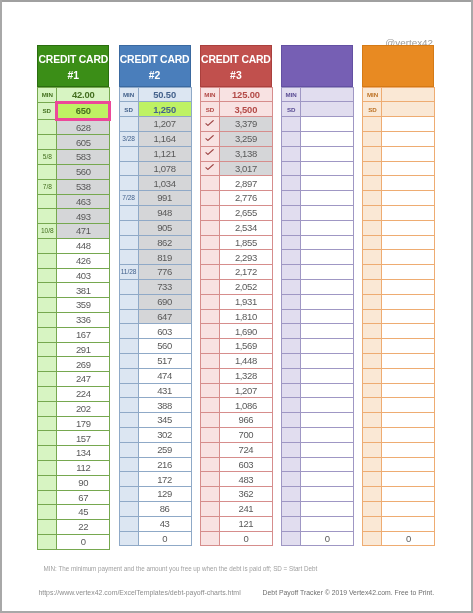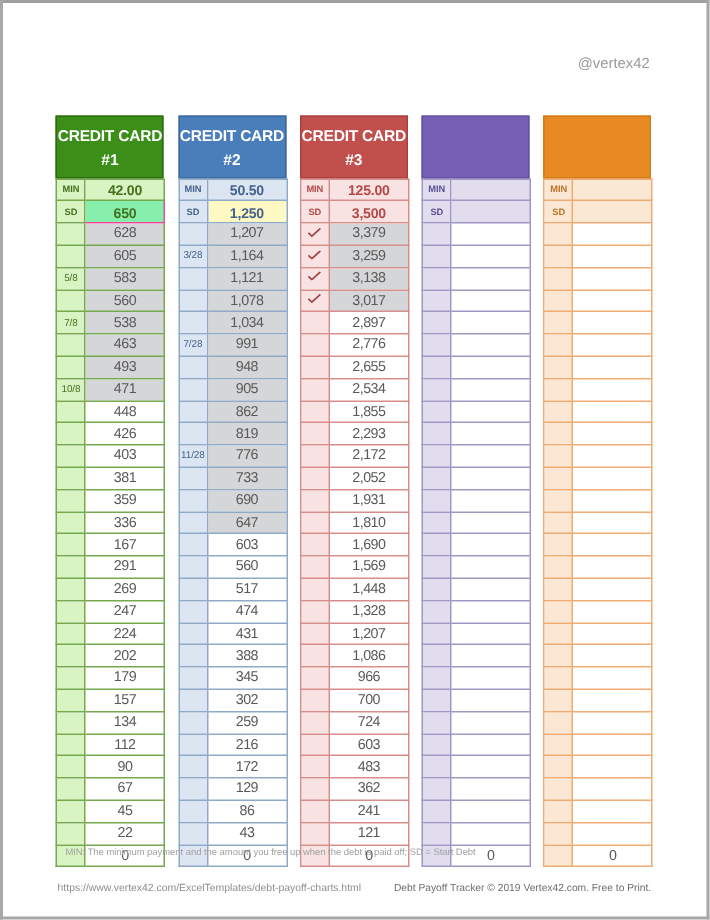--- a/index.html
+++ b/index.html
@@ -4,21 +4,21 @@
 <style>
   html,body{margin:0;padding:0;}
   body{width:473px;height:613px;background:#ffffff;font-family:"Liberation Sans",sans-serif;overflow:hidden;-webkit-font-smoothing:antialiased;}
   #sheet{position:absolute;left:3px;top:3px;width:467px;height:605px;background:#fff;box-sizing:border-box;opacity:0.999;}
   #edge-top{position:absolute;left:0;top:0;width:473px;height:2px;background:#a0a0a0;}
   #edge-left{position:absolute;left:0;top:0;width:2px;height:613px;background:#a8a8a8;}
   #edge-right{position:absolute;left:471px;top:0;width:2px;height:613px;background:#a8a8a8;}
   #edge-bottom{position:absolute;left:0;top:611px;width:473px;height:2px;background:#a8a8a8;}
   #title{position:absolute;left:36.5px;top:24.5px;font-size:13.9px;font-weight:bold;color:#2e5c8a;letter-spacing:-0.05px;}
   #brand{position:absolute;left:382.2px;top:33.6px;font-size:9.9px;color:#9a9a9a;}
-  #grid{position:absolute;left:34.3px;top:74px;width:400px;height:505px;}
+  #grid{position:absolute;left:34.3px;top:42px;width:400px;height:505px;}
   .col{position:absolute;top:0;width:72px;}
   .chead{height:41.7px;color:#fff;font-weight:bold;font-size:10.4px;text-align:center;box-sizing:border-box;letter-spacing:-0.18px;white-space:nowrap;position:relative;}
   .chead .l1{position:absolute;left:0;right:0;top:8.3px;}
   .chead .l2{position:absolute;left:0;right:0;top:23.8px;letter-spacing:0;}
   .ctable{border-collapse:collapse;width:72px;table-layout:fixed;position:absolute;top:41.7px;left:0;box-sizing:border-box;}
   .ctable td{height:14.8px;box-sizing:border-box;padding:0;font-size:9.5px;text-align:center;overflow:hidden;white-space:nowrap;line-height:13.6px;letter-spacing:-0.35px;}
   td.tagcell{width:19px;font-size:6.6px;box-sizing:border-box;letter-spacing:-0.05px;}
   td.valcell{width:53px;color:#595959;box-sizing:border-box;}
   td.mv{font-weight:bold;font-size:9.4px;letter-spacing:-0.15px;}
   td.minlbl{font-size:6.2px;font-weight:bold;letter-spacing:-0.05px;}
@@ -41,21 +41,21 @@
           <div class="l2">#1</div>
         </div>
         <table class="ctable">
           <tbody>
             <tr>
               <td class="tagcell minlbl" style="background:#d7f4c2;color:#44701f;border:1px solid #76a84f">MIN</td>
               <td class="valcell mv" style="background:#d7f4c2;color:#44701f;border:1px solid #76a84f">42.00</td>
             </tr>
             <tr>
               <td class="tagcell minlbl" style="background:#d7f4c2;color:#44701f;border:1px solid #76a84f">SD</td>
-              <td class="valcell mv" style="background:#86efac;color:#44701f;border:1px solid #ec4899">650</td>
+              <td class="valcell mv" style="background:#bef264;color:#44701f;border:3px solid #ec4899">650</td>
             </tr>
             <tr>
               <td class="tagcell" style="background:#d7f4c2;color:#44701f;border:1px solid #76a84f"></td>
               <td class="valcell paid" style="border:1px solid #76a84f">628</td>
             </tr>
             <tr>
               <td class="tagcell" style="background:#d7f4c2;color:#44701f;border:1px solid #76a84f"></td>
               <td class="valcell paid" style="border:1px solid #76a84f">605</td>
             </tr>
             <tr>
@@ -175,21 +175,21 @@
           <div class="l2">#2</div>
         </div>
         <table class="ctable">
           <tbody>
             <tr>
               <td class="tagcell minlbl" style="background:#dce6f2;color:#44628c;border:1px solid #8fa9c7">MIN</td>
               <td class="valcell mv" style="background:#dce6f2;color:#44628c;border:1px solid #8fa9c7">50.50</td>
             </tr>
             <tr>
               <td class="tagcell minlbl" style="background:#dce6f2;color:#44628c;border:1px solid #8fa9c7">SD</td>
-              <td class="valcell mv" style="background:#fef9c3;color:#44628c;border:1px solid #8fa9c7">1,250</td>
+              <td class="valcell mv" style="background:#bef264;color:#44628c;border:1px solid #8fa9c7">1,250</td>
             </tr>
             <tr>
               <td class="tagcell" style="background:#dce6f2;color:#44628c;border:1px solid #8fa9c7"></td>
               <td class="valcell paid" style="border:1px solid #8fa9c7">1,207</td>
             </tr>
             <tr>
               <td class="tagcell" style="background:#dce6f2;color:#44628c;border:1px solid #8fa9c7">3/28</td>
               <td class="valcell paid" style="border:1px solid #8fa9c7">1,164</td>
             </tr>
             <tr>

